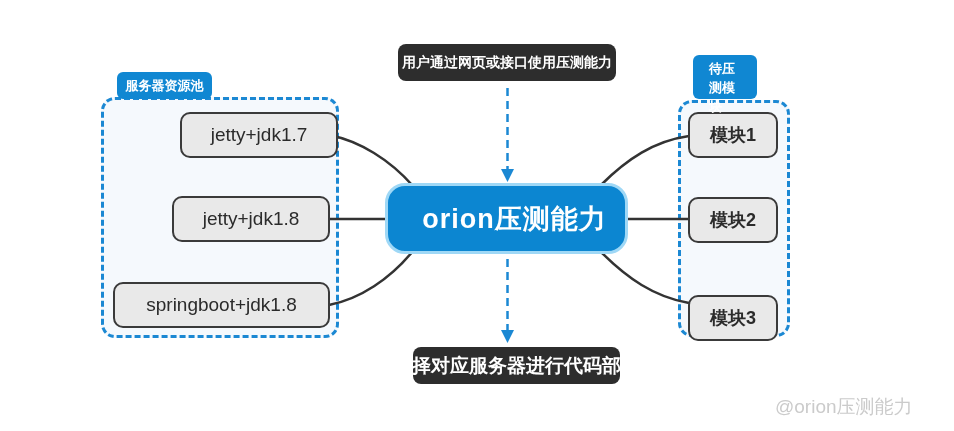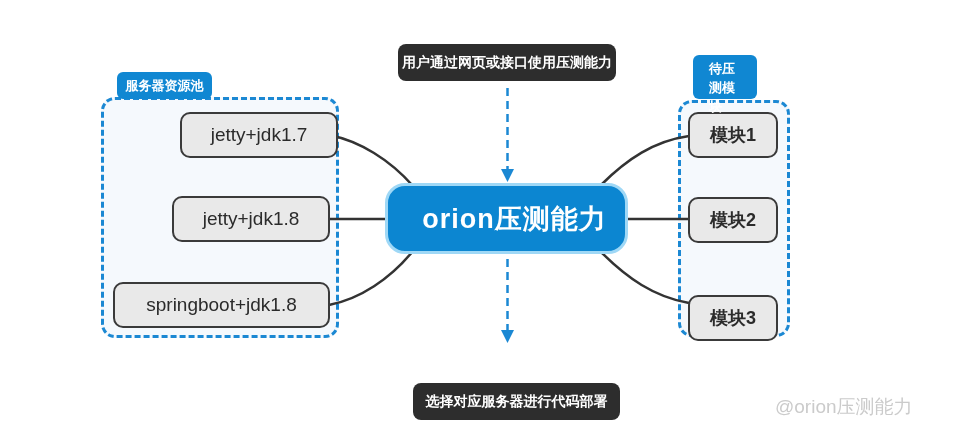--- a/index.html
+++ b/index.html
@@ -93,21 +93,21 @@
     position: absolute;
     background: var(--dark_banner, #2d2d2d);
     color: #ffffff;
     border-radius: 8px;
     display: flex; align-items: center; justify-content: center;
     font-weight: bold;
     white-space: nowrap;
     box-sizing: border-box;
   }
   .banner.top    { left: 398px; top: 44px;  width: 218px; height: 37px; font-size: 14px; }
-  .banner.bottom { left: 413px; top: 347px; width: 207px; height: 37px; font-size: 14px; margin-top: 36px; }
+  .banner.bottom { left: 413px; top: 347px; width: 207px; height: 37px; font-size: 19px; }
 
   
   .watermark {
     position: absolute;
     left: 775px; top: 394px;
     color: var(--watermark_gray, #cbcbcb);
     font-size: 19px;
     white-space: nowrap;
   }
 </style>

